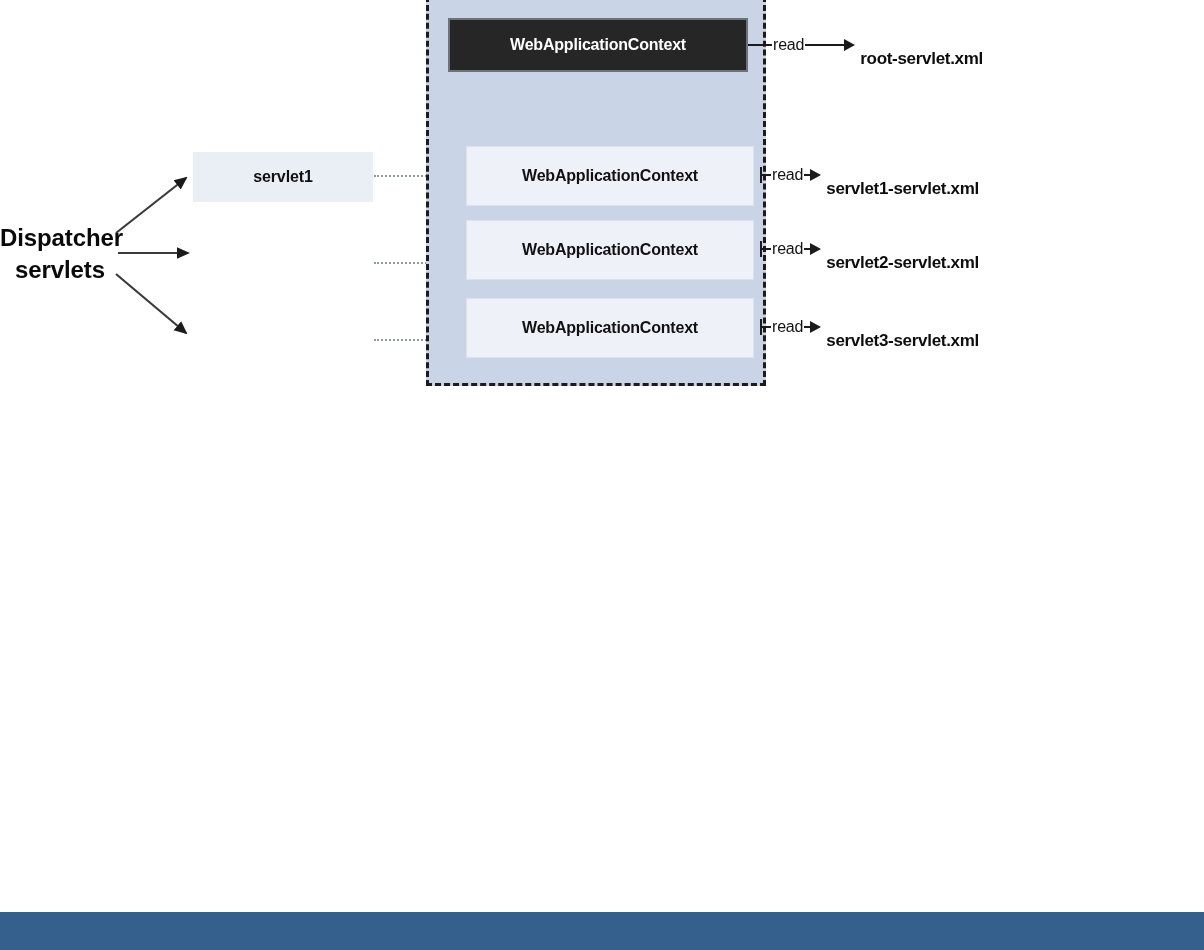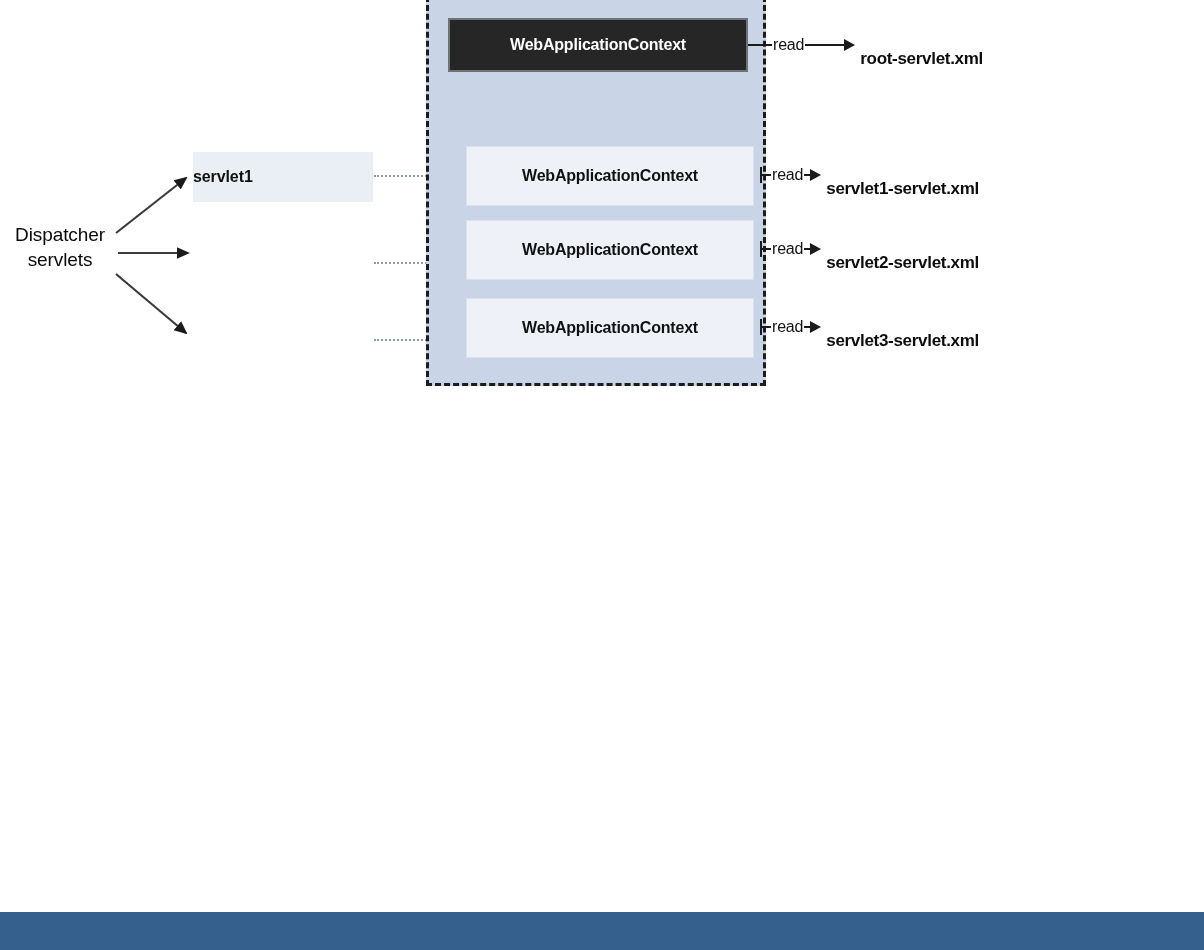--- a/index.html
+++ b/index.html
@@ -18,37 +18,37 @@
     overflow: hidden;
   }
 
   
   .dispatcher-label {
     position: absolute;
     left: 0px;
     top: 222px;
     width: 120px;
     text-align: center;
-    font-size: 19px;
-    font-weight: normal;
+    font-size: 24px;
+    font-weight: bold;
     color: #0a0a0a;
     line-height: 1.32;
     letter-spacing: -0.1px;
   }
 
   
   .servlet-box {
     position: absolute;
     left: 193px;
     width: 180px;
     height: 50px;
     background: #eaeff5;
     display: flex;
     align-items: center;
-    justify-content: flex-start;
+    justify-content: center;
     font-size: 16px;
     font-weight: bold;
     color: #111111;
     letter-spacing: -0.1px;
   }
   #servlet-box-1 { top: 152px; }
   #servlet-box-2 { top: 229px; }
   #servlet-box-3 { top: 305px; }
 
   

